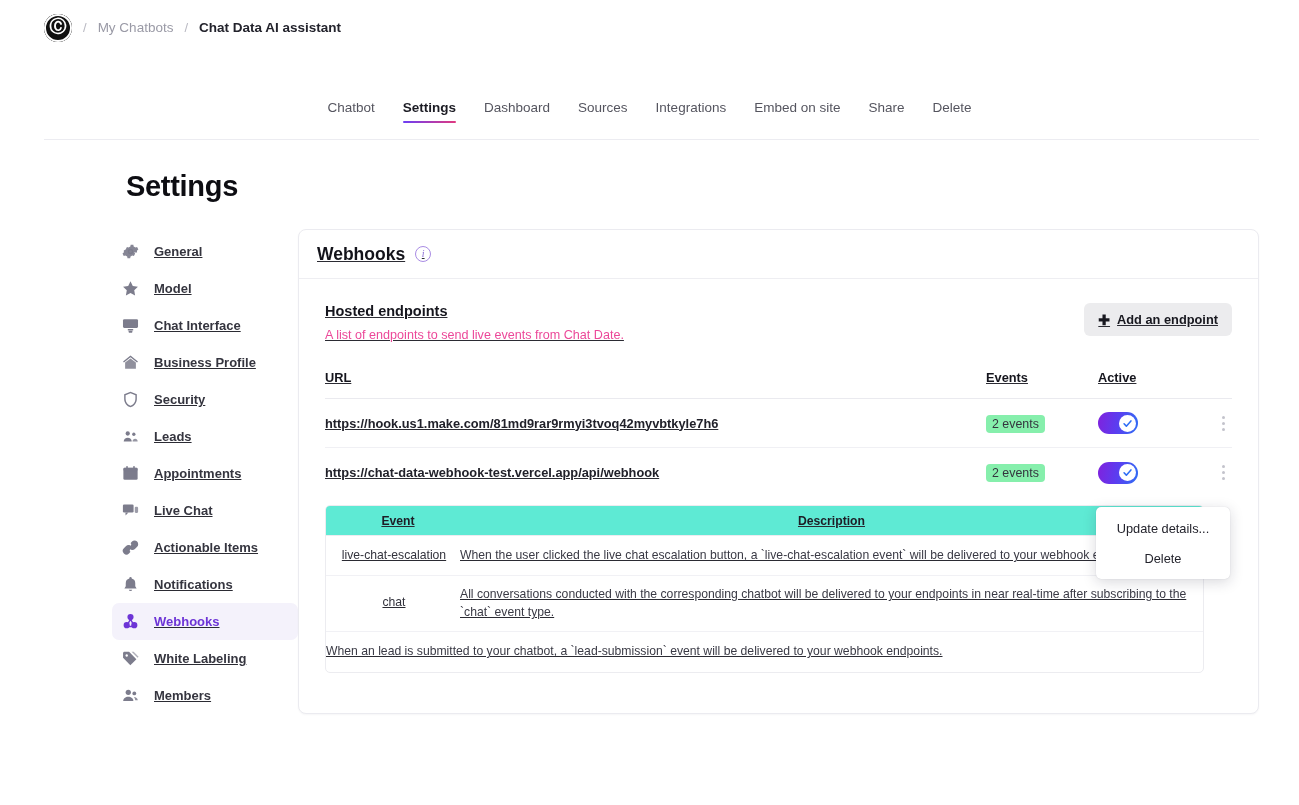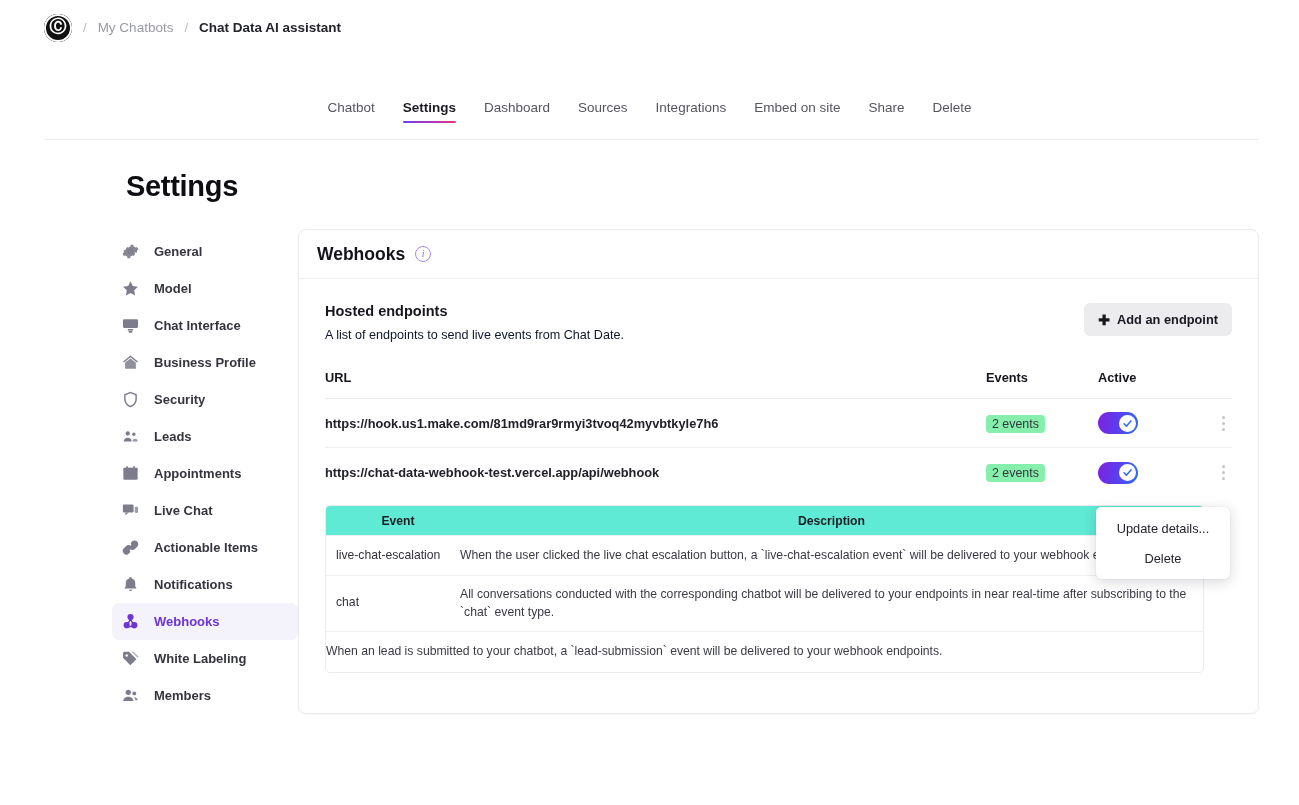--- a/index.html
+++ b/index.html
@@ -87,20 +87,21 @@
     margin: 30px 0 0 126px;
     letter-spacing: -0.3px;
   }
 
   
   .layout {
     display: flex;
     margin-top: 26px;
     padding-left: 112px;
     padding-right: 40px;
+    text-decoration: underline;
   }
 
   
   .sidebar {
     width: 186px;
     flex: none;
     padding-top: 4px;
   }
   .side-item {
     display: flex;
@@ -174,21 +175,21 @@
     justify-content: space-between;
     align-items: flex-start;
   }
   .section-title {
     font-size: 14.5px;
     font-weight: bold;
     color: #16161e;
   }
   .section-sub {
     font-size: 12.6px;
-    color: #0f172a;
+    color: #ec4899;
     margin-top: 9px;
   }
   .add-btn {
     background: #ececee;
     border: none;
     border-radius: 6px;
     padding: 9px 14px;
     font-size: 12.8px;
     font-weight: bold;
     color: #18181f;
@@ -328,20 +329,21 @@
     min-height: 40px;
   }
   .ev-tr:last-child { border-bottom: none; }
   .ev-name {
     font-size: 12.2px;
     color: #33333d;
     padding: 8px 8px 8px 10px;
     width: 134px;
     flex: none;
     line-height: 1.45;
+    text-align: center;
   }
   .ev-desc {
     flex: 1;
     font-size: 12.2px;
     color: #3a3a45;
     padding: 9px 14px 9px 0px;
     line-height: 1.5;
   }
 </style>
 </head>

